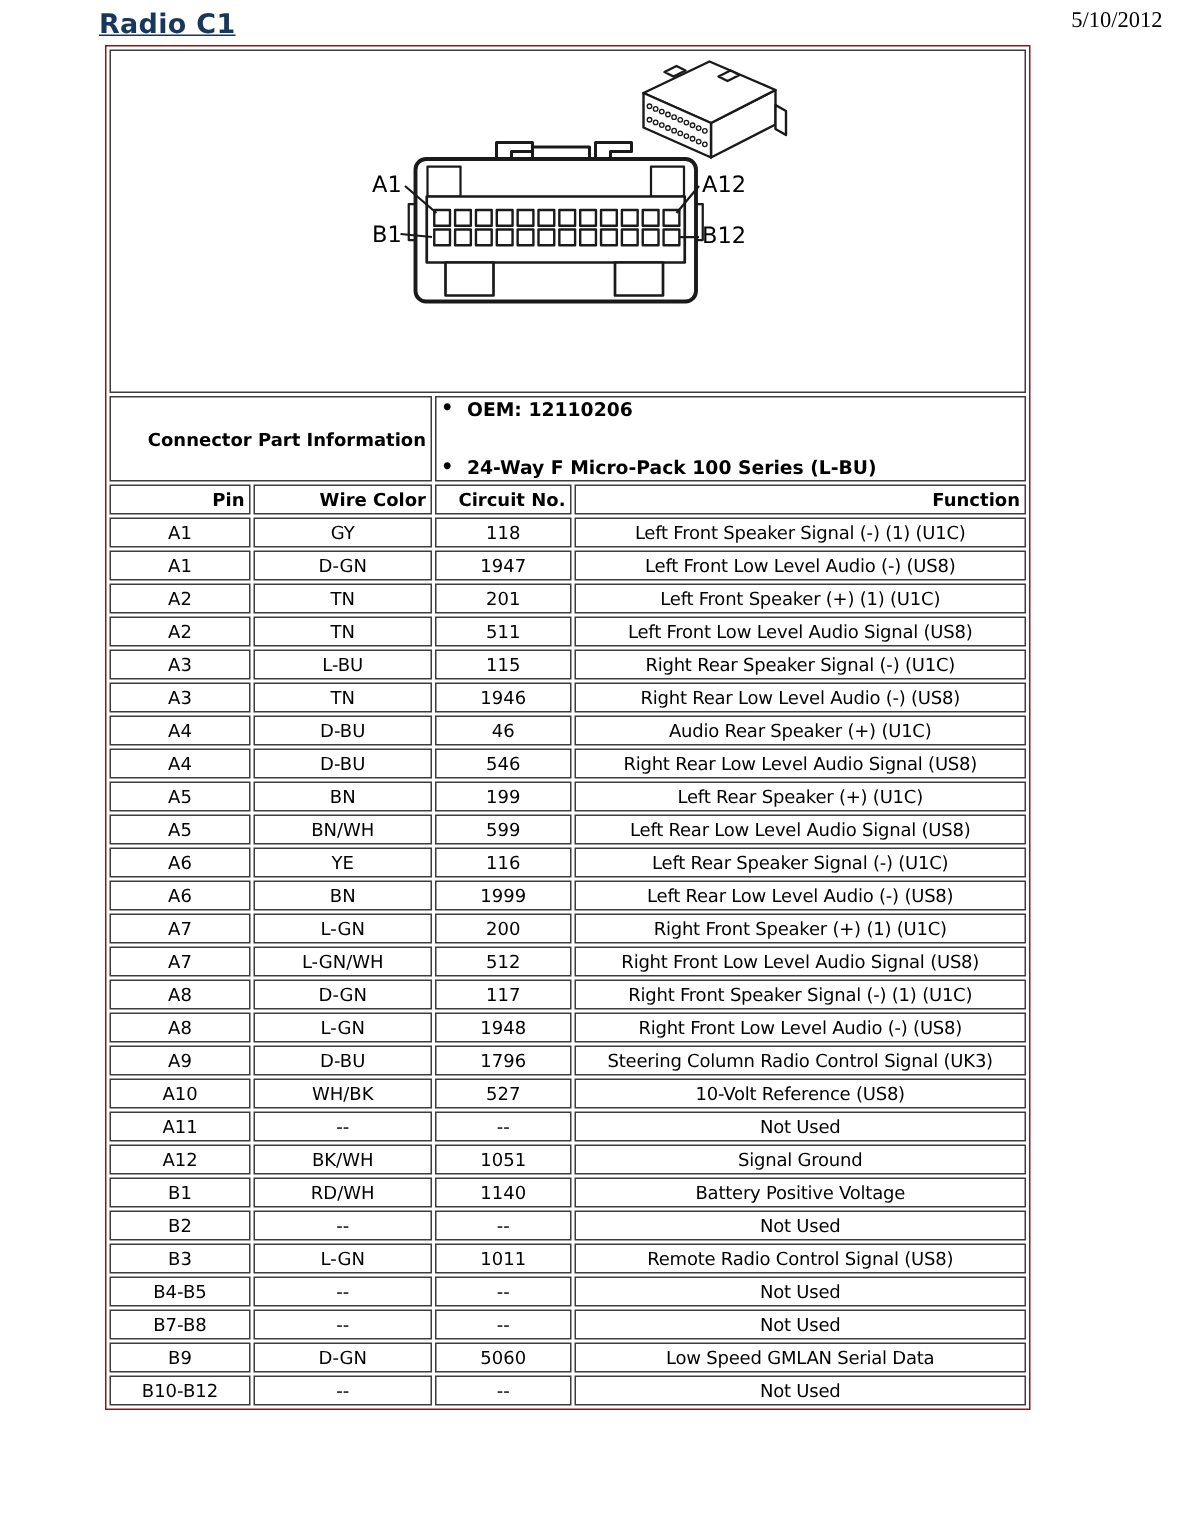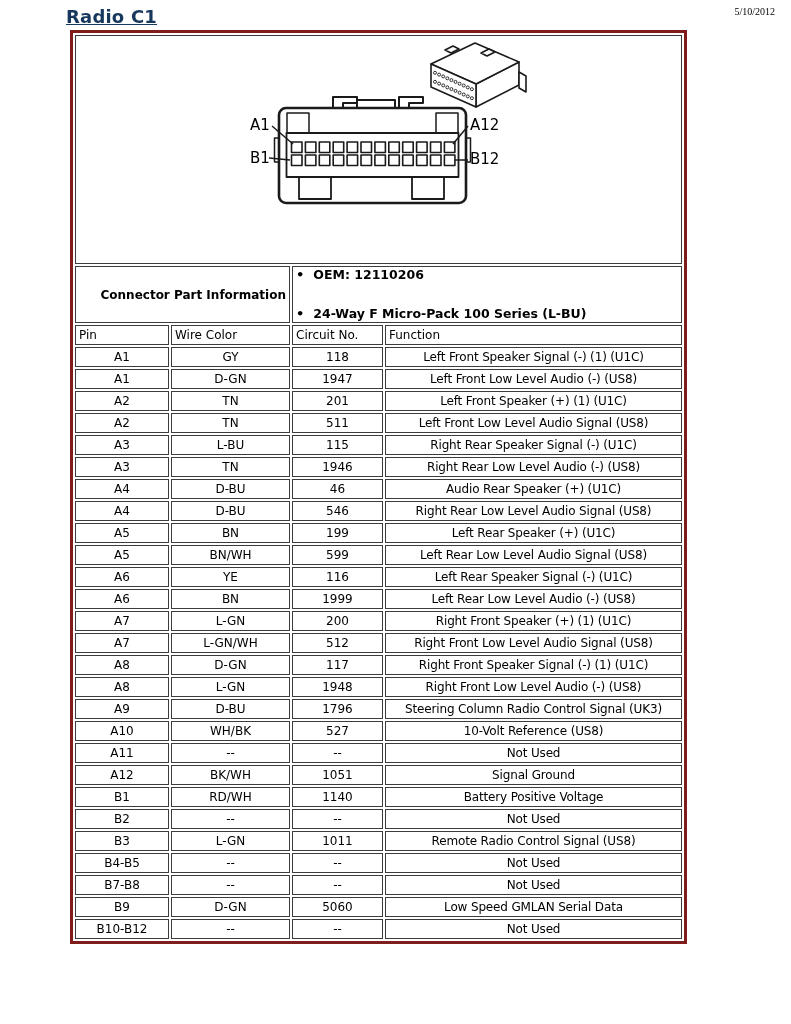--- a/index.html
+++ b/index.html
@@ -8,33 +8,33 @@
     font-family:"DejaVu Sans","Liberation Sans",sans-serif; color:#000;
   }
   .topbar {
     display:flex; justify-content:space-between; align-items:flex-start;
     padding:6px 16px 3px 66px;
   }
   .title {
     font-size:18px; font-weight:bold; color:#17375d;
     text-decoration:underline; letter-spacing:0.2px;
   }
-  .date { font-family:"Liberation Serif","DejaVu Serif",serif; font-size:10px; }
+  .date { font-family:"Liberation Serif","DejaVu Serif",serif; font-size:15px; }
   table.main {
     margin-left:70px; width:617px; table-layout:fixed;
     border-collapse:separate; border-spacing:2px;
-    border:3px solid #7f1d1d; background:#fff;
+    border:1px solid #7f1d1d; background:#fff;
   }
   table.main td, table.main th {
     box-sizing:border-box; border:1px solid #3c3c3c;
     font-size:12px; padding:0 3px; overflow:hidden; white-space:nowrap;
     height:18px; line-height:18px; background:#fff;
   }
   .diagram-cell { height:222px; padding:0; }
-  th { font-weight:normal; text-align:left; }
+  th { font-weight:bold; text-align:right; }
   td.ctr { text-align:center; }
   td.fn { text-align:center; padding-left:4px; letter-spacing:-0.15px; }
   td.info-label {
     font-weight:bold; font-size:12.2px; text-align:right; padding-left:5px;
     vertical-align:middle; height:62px;
   }
   td.bullets-cell { height:62px; vertical-align:top; padding:7px 0 0 10px; }
   .bullet { display:flex; align-items:center; font-weight:bold; font-size:12.5px; height:16px; line-height:16px; }
   .bullet + .bullet { margin-top:23px; }
   .dot { font-size:13px; margin-right:9px; }

